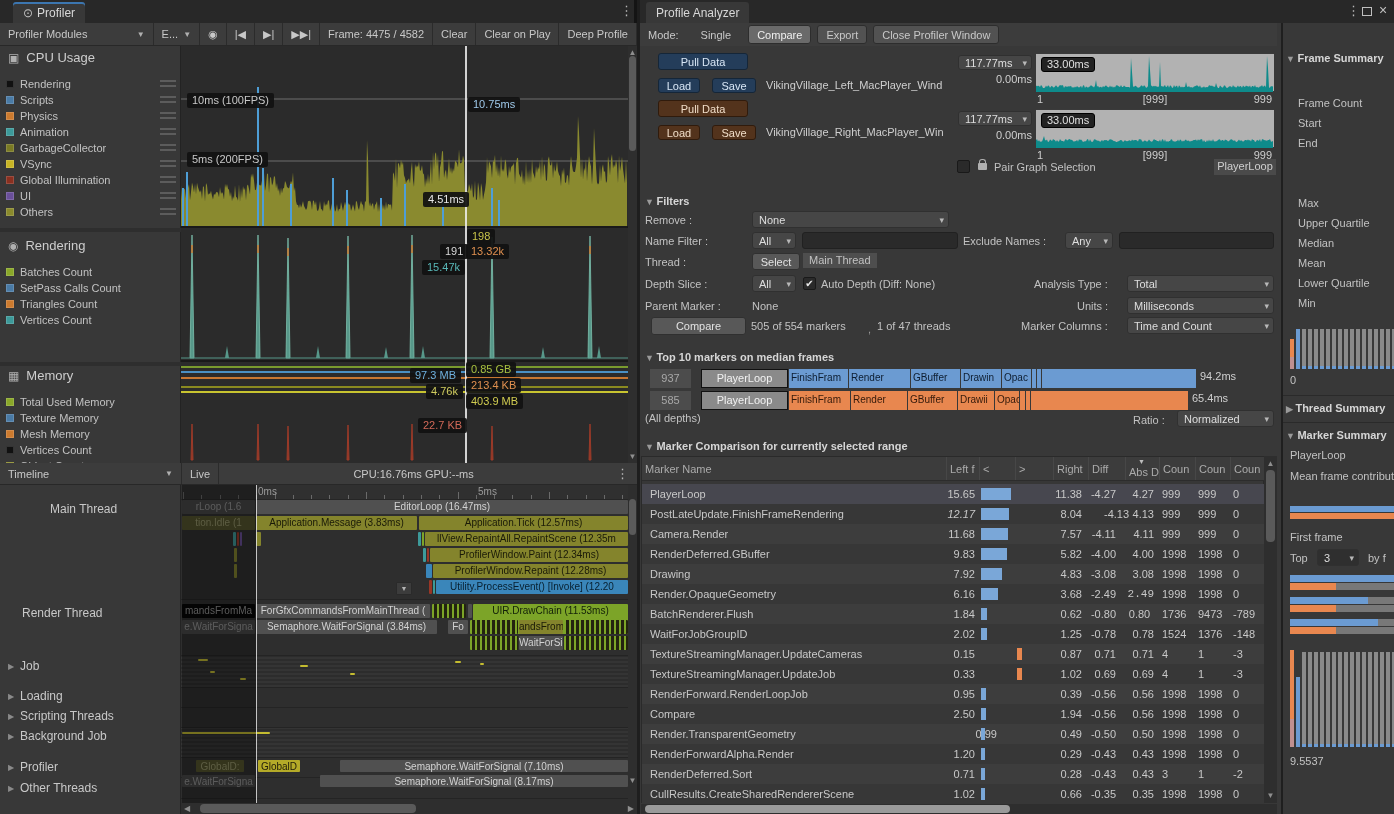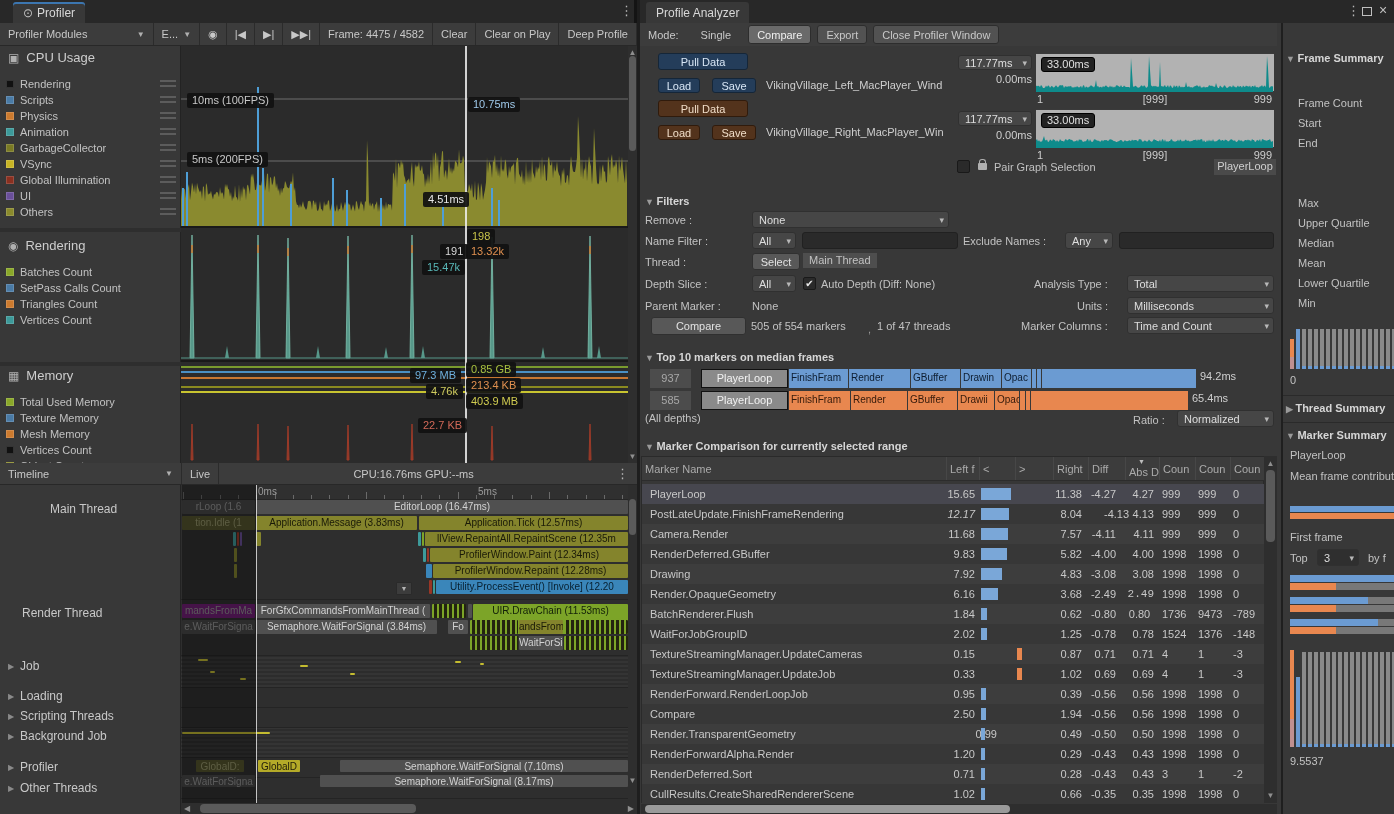--- a/index.html
+++ b/index.html
@@ -363,21 +363,21 @@
           <div class="tlbar" style="position: absolute; left: 242px; top: 63px; width: 3px; height: 14px; background: rgb(61, 154, 154); color: rgb(17, 17, 17);"></div>
           <div class="tlbar" style="position: absolute; left: 246px; top: 63px; width: 2px; height: 14px; background: rgb(153, 54, 38); color: rgb(17, 17, 17);"></div>
           <div class="tlbar" style="position: absolute; left: 249px; top: 63px; width: 198px; height: 14px; background: rgb(132, 132, 44); color: rgb(26, 26, 8);">ProfilerWindow.Paint (12.34ms)</div>
           <div class="tlbar" style="position: absolute; left: 53px; top: 79px; width: 3px; height: 14px; background: rgb(132, 132, 44); color: rgb(26, 26, 8);"></div>
           <div class="tlbar" style="position: absolute; left: 245px; top: 79px; width: 6px; height: 14px; background: rgb(58, 134, 186); color: rgb(8, 32, 48);"></div>
           <div class="tlbar" style="position: absolute; left: 252px; top: 79px; width: 195px; height: 14px; background: rgb(132, 132, 44); color: rgb(26, 26, 8);">ProfilerWindow.Repaint (12.28ms)</div>
           <div class="tlbar" style="position: absolute; left: 248px; top: 95px; width: 3px; height: 14px; background: rgb(153, 54, 38); color: rgb(17, 17, 17);"></div>
           <div class="tlbar" style="position: absolute; left: 252px; top: 95px; width: 2px; height: 14px; background: rgb(61, 154, 154); color: rgb(17, 17, 17);"></div>
           <div class="tlbar" style="position: absolute; left: 255px; top: 95px; width: 192px; height: 14px; background: rgb(58, 134, 186); color: rgb(8, 32, 48);">Utility.ProcessEvent() [Invoke] (12.20</div>
           <div class="tlbar" style="position: absolute; left: 215px; top: 97px; width: 16px; height: 13px; background: rgb(60, 60, 60); color: rgb(180, 180, 180); border: 1px solid rgb(42, 42, 42); font-size: 7px; line-height: 11px;">▼</div>
-          <div class="tlbar" style="position: absolute; left: 1px; top: 119px; width: 73px; height: 14px; background: #701a75; color: rgb(151, 151, 151);">mandsFromMa</div>
+          <div class="tlbar" style="position: absolute; left: 1px; top: 119px; width: 73px; height: 14px; background: #000000; color: rgb(151, 151, 151);">mandsFromMa</div>
           <div class="tlbar" style="position: absolute; left: 75px; top: 119px; width: 174px; height: 14px; background: rgb(80, 80, 80); color: rgb(210, 210, 210);">ForGfxCommandsFromMainThread (</div>
           <div class="tlbar" style="position: absolute; left: 251px; top: 119px; width: 34px; height: 14px; background: repeating-linear-gradient(90deg, rgb(124, 164, 40) 0px, rgb(124, 164, 40) 2px, rgb(35, 35, 15) 2px, rgb(35, 35, 15) 5px);"></div>
           <div class="tlbar" style="position: absolute; left: 287px; top: 119px; width: 4px; height: 14px; background: rgb(80, 80, 80); color: rgb(210, 210, 210);"></div>
           <div class="tlbar" style="position: absolute; left: 292px; top: 119px; width: 155px; height: 30px; background: rgb(124, 164, 40); color: rgb(18, 32, 8);">UIR.DrawChain (11.53ms)</div>
           <div class="tlbar" style="position: absolute; left: 1px; top: 135px; width: 73px; height: 14px; background: rgb(70, 70, 70); color: rgb(151, 151, 151);">e.WaitForSigna</div>
           <div class="tlbar" style="position: absolute; left: 75px; top: 135px; width: 181px; height: 14px; background: rgb(80, 80, 80); color: rgb(210, 210, 210);">Semaphore.WaitForSignal (3.84ms)</div>
           <div class="tlbar" style="position: absolute; left: 267px; top: 135px; width: 20px; height: 14px; background: rgb(80, 80, 80); color: rgb(210, 210, 210);">Fo</div>
           <div class="tlbar" style="position: absolute; left: 289px; top: 135px; width: 48px; height: 14px; background: repeating-linear-gradient(90deg, rgb(124, 164, 40) 0px, rgb(124, 164, 40) 2px, rgb(35, 35, 15) 2px, rgb(35, 35, 15) 5px);"></div>
           <div class="tlbar" style="position: absolute; left: 338px; top: 135px; width: 44px; height: 14px; background: rgb(132, 132, 44); color: rgb(26, 26, 8);">andsFrom</div>
           <div class="tlbar" style="position: absolute; left: 383px; top: 135px; width: 64px; height: 14px; background: repeating-linear-gradient(90deg, rgb(124, 164, 40) 0px, rgb(124, 164, 40) 2px, rgb(35, 35, 15) 2px, rgb(35, 35, 15) 5px);"></div>

